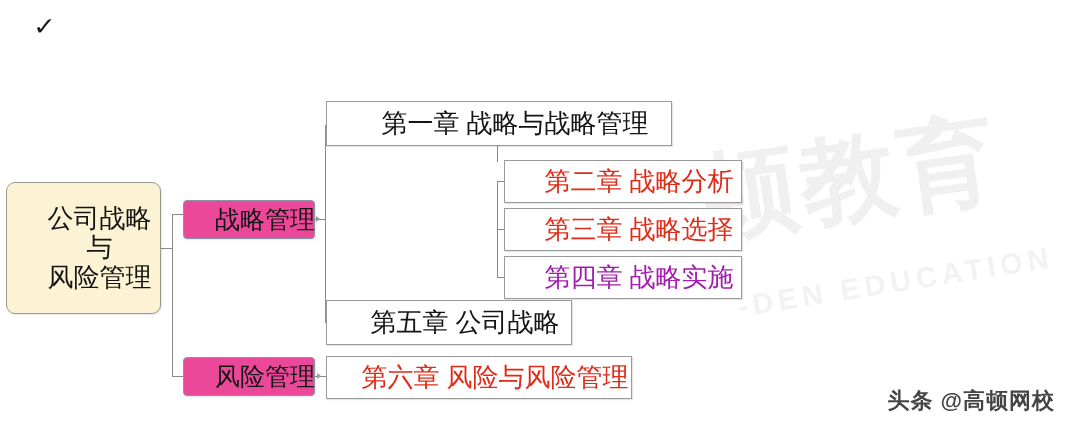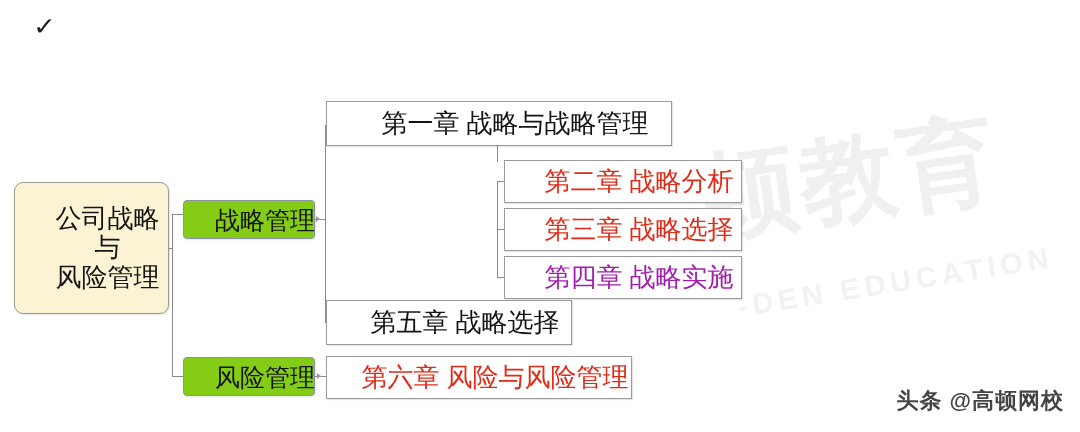--- a/index.html
+++ b/index.html
@@ -72,21 +72,21 @@
     font-size: 29px;
     font-weight: bold;
     color: #f2f2f2;
     letter-spacing: 5px;
     white-space: nowrap;
     transform: rotate(-9deg);
     line-height: 1;
   }
   .wm-corner {
     position: absolute;
-    right: 16px;
+    right: 25px;
     bottom: 16px;
     font-size: 22px;
     font-weight: bold;
     color: #2b2b2b;
     opacity: 0.88;
     white-space: nowrap;
     letter-spacing: 1px;
   }
 
   
@@ -106,26 +106,27 @@
     border: 1px solid #9a9a8e;
     border-radius: 9px;
     color: #141414;
     font-size: 26px;
     flex-direction: column;
     text-align: center;
     box-shadow: 1px 1px 2px rgba(0,0,0,0.10);
   }
   .node-root .line { display: block; }
   .node-branch {
-    background: #84cc16;
+    background: #ec4899;
     border: 1px solid #8b93a8;
     border-radius: 4px;
     color: #141414;
     font-size: 25px;
     box-shadow: 1px 1px 2px rgba(0,0,0,0.10);
+    font-family: Liberation Serif, serif;
   }
   .node-chapter {
     background: #ffffff;
     border: 1px solid #9b9b9b;
     color: #141414;
     font-size: 26px;
     box-shadow: 1px 1px 1px rgba(0,0,0,0.10);
   }
   .node-chapter.red   { color: #E02B18; }
   .node-chapter.orange{ color: #a21caf; }
@@ -178,21 +179,21 @@
 
   <div class="conn v" style="left:497px; top:146px; height:16px;"></div>
   <div class="conn v" style="left:497px; top:181px; height:96px;"></div>
   <div class="conn h" style="left:497px; top:181px; width:7px;"></div>
   <div class="conn h" style="left:497px; top:229px; width:7px;"></div>
   <div class="conn h" style="left:497px; top:277px; width:7px;"></div>
 
   <div class="conn h" style="left:315px; top:376px; width:11px;"></div>
   <div class="arrow-tip" style="left:317px; top:373px;"></div>
 
-  <div class="node node-root" style="left:6px; top:182px; width:155px; height:132px;margin-left:8px;">
+  <div class="node node-root" style="left:6px; top:182px; width:155px; height:132px;">
     <span class="line">公司战略</span>
     <span class="line">与</span>
     <span class="line">风险管理</span>
   </div>
 
   <div class="node node-branch" style="left:183px; top:200px; width:132px; height:39px;">
     <span>战略管理</span>
   </div>
 
   <div class="node node-branch" style="left:183px; top:357px; width:132px; height:39px;">
@@ -209,21 +210,21 @@
 
   <div class="node node-chapter red" style="left:504px; top:208px; width:238px; height:43px;">
     <span>第三章 战略选择</span>
   </div>
 
   <div class="node node-chapter orange" style="left:504px; top:256px; width:238px; height:43px;">
     <span>第四章 战略实施</span>
   </div>
 
   <div class="node node-chapter" style="left:326px; top:300px; width:246px; height:45px;">
-    <span>第五章 战略选择</span>
+    <span>第五章 公司战略</span>
   </div>
 
   <div class="node node-chapter red" style="left:326px; top:356px; width:306px; height:43px;">
     <span>第六章 风险与风险管理</span>
   </div>
 
   <div class="wm-corner">头条 @高顿网校</div>
 
 </div>
 

